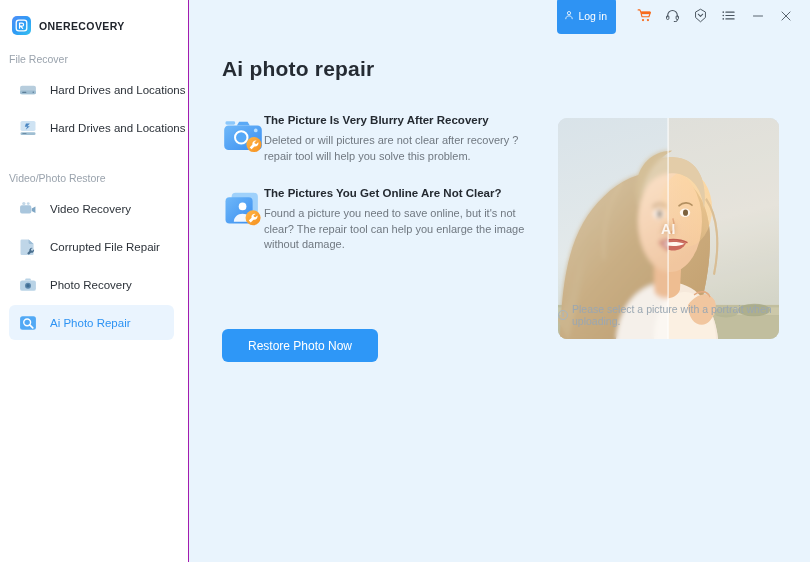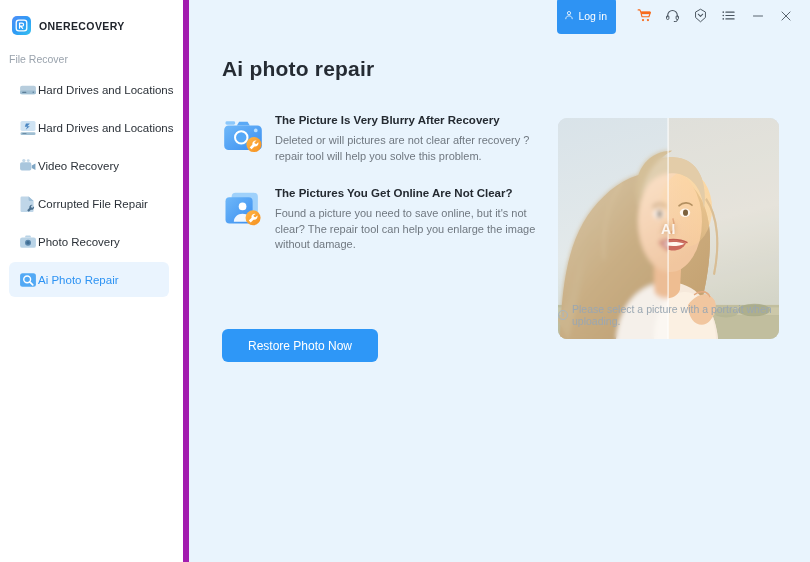--- a/index.html
+++ b/index.html
@@ -13,21 +13,21 @@
     position: relative;
     width: 810px; height: 562px;
     display: flex;
     background: #ffffff;
   }
 
   
   .sidebar {
     width: 189px; height: 562px;
     background: #ffffff;
-    border-right: 6px solid #a21caf;
+    border-right: 1px solid #a21caf;
     flex: 0 0 189px;
     position: relative;
   }
   .brand {
     display: flex; align-items: center;
     gap: 8px;
     padding: 11px 0 0 12px;
     height: 40px;
   }
   .brand-logo {
@@ -49,20 +49,21 @@
     font-size: 10.5px;
     color: #9aa3ad;
     padding-left: 9px;
     margin-top: 12px;
     margin-bottom: 6px;
     line-height: 14px;
   }
   .sb-item {
     display: flex;
     align-items: center;
+    gap: 12px;
     height: 35px;
     margin: 3px 14px 3px 9px;
     padding-left: 9px;
     border-radius: 6px;
     cursor: default;
   }
   .sb-item.active { background: #eaf4fe; }
   .sb-item .sb-ico { width: 20px; height: 20px; flex: 0 0 20px; display:block; }
   .sb-label {
     font-size: 11.5px;
@@ -118,21 +119,21 @@
     font-size: 21px;
     font-weight: bold;
     color: #252b33;
     letter-spacing: 0.2px;
   }
 
   
   .features { position: absolute; left: 33px; top: 113px; width: 320px; }
   .feature {
     display: flex;
-    gap: 11px;
+    gap: 0;
     margin-bottom: 22px;
   }
   .feat-ico { width: 42px; height: 42px; flex: 0 0 42px; margin-top: 2px; }
   .feat-title {
     font-size: 11.5px;
     font-weight: bold;
     color: #242a31;
     margin-bottom: 6px;
     line-height: 14px;
   }
@@ -244,20 +245,21 @@
         <svg width="20" height="20" viewBox="0 0 24 24">
           <rect x="3" y="3.5" width="18" height="12" rx="2" fill="#cfe3f3"></rect>
           <path d="M9.5 6.5h4.7l-3.1 3.3h3.1l-4.9 4.2 1.7-3.6H8.2z" fill="#4a86c2"></path>
           <rect x="3" y="17" width="18" height="3.4" rx="1.6" fill="#9fbed2"></rect>
           <rect x="5.2" y="18.2" width="5" height="1.1" rx="0.5" fill="#5d7f99"></rect>
         </svg>
       </span>
       <span class="sb-label">Hard Drives and Locations</span>
     </div>
 
+    <div class="sb-group-title" style="margin-top:26px;">Video/Photo Restore</div>
 
     <div class="sb-item">
       <span class="sb-ico">
         <svg width="20" height="20" viewBox="0 0 24 24">
           <rect x="2.5" y="7.5" width="13.5" height="10" rx="2.2" fill="#a9c6dd"></rect>
           <path d="M16.5 11.5l4.4-2.6v8l-4.4-2.6z" fill="#7fa6c4"></path>
           <circle cx="7" cy="5.5" r="2" fill="#c3d8e8"></circle>
           <circle cx="12.3" cy="5.5" r="1.7" fill="#c3d8e8"></circle>
         </svg>
       </span>

